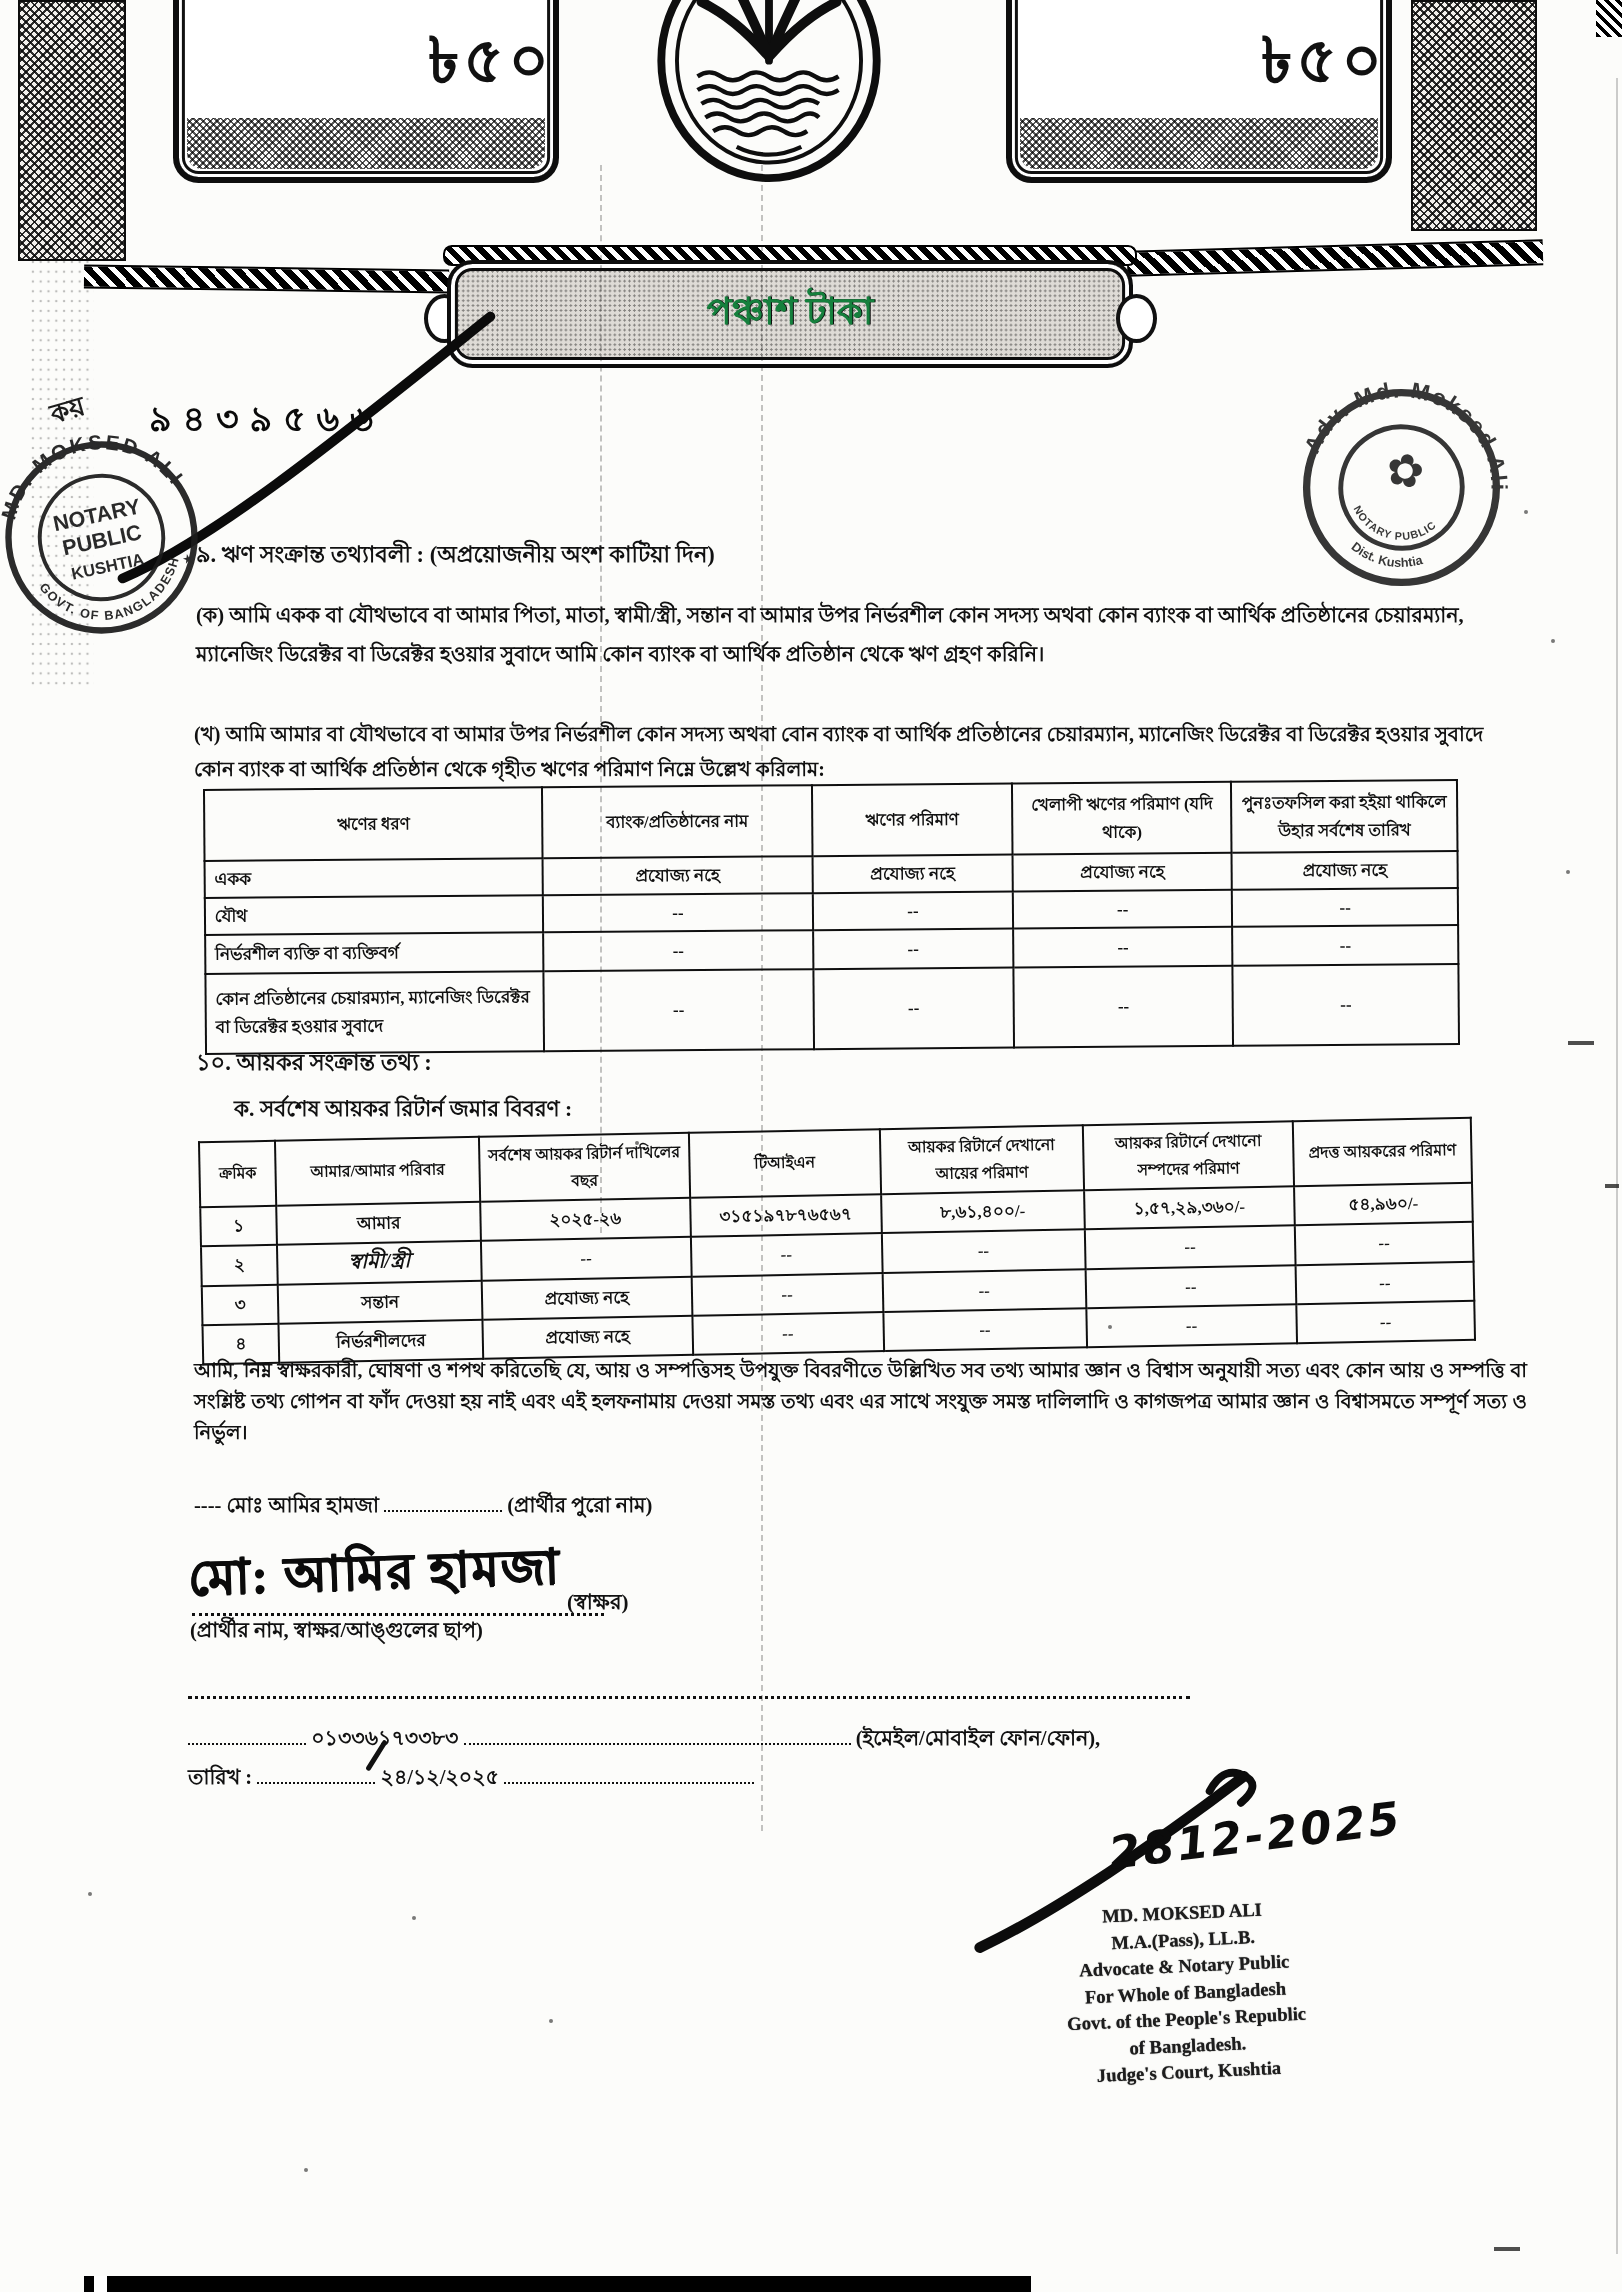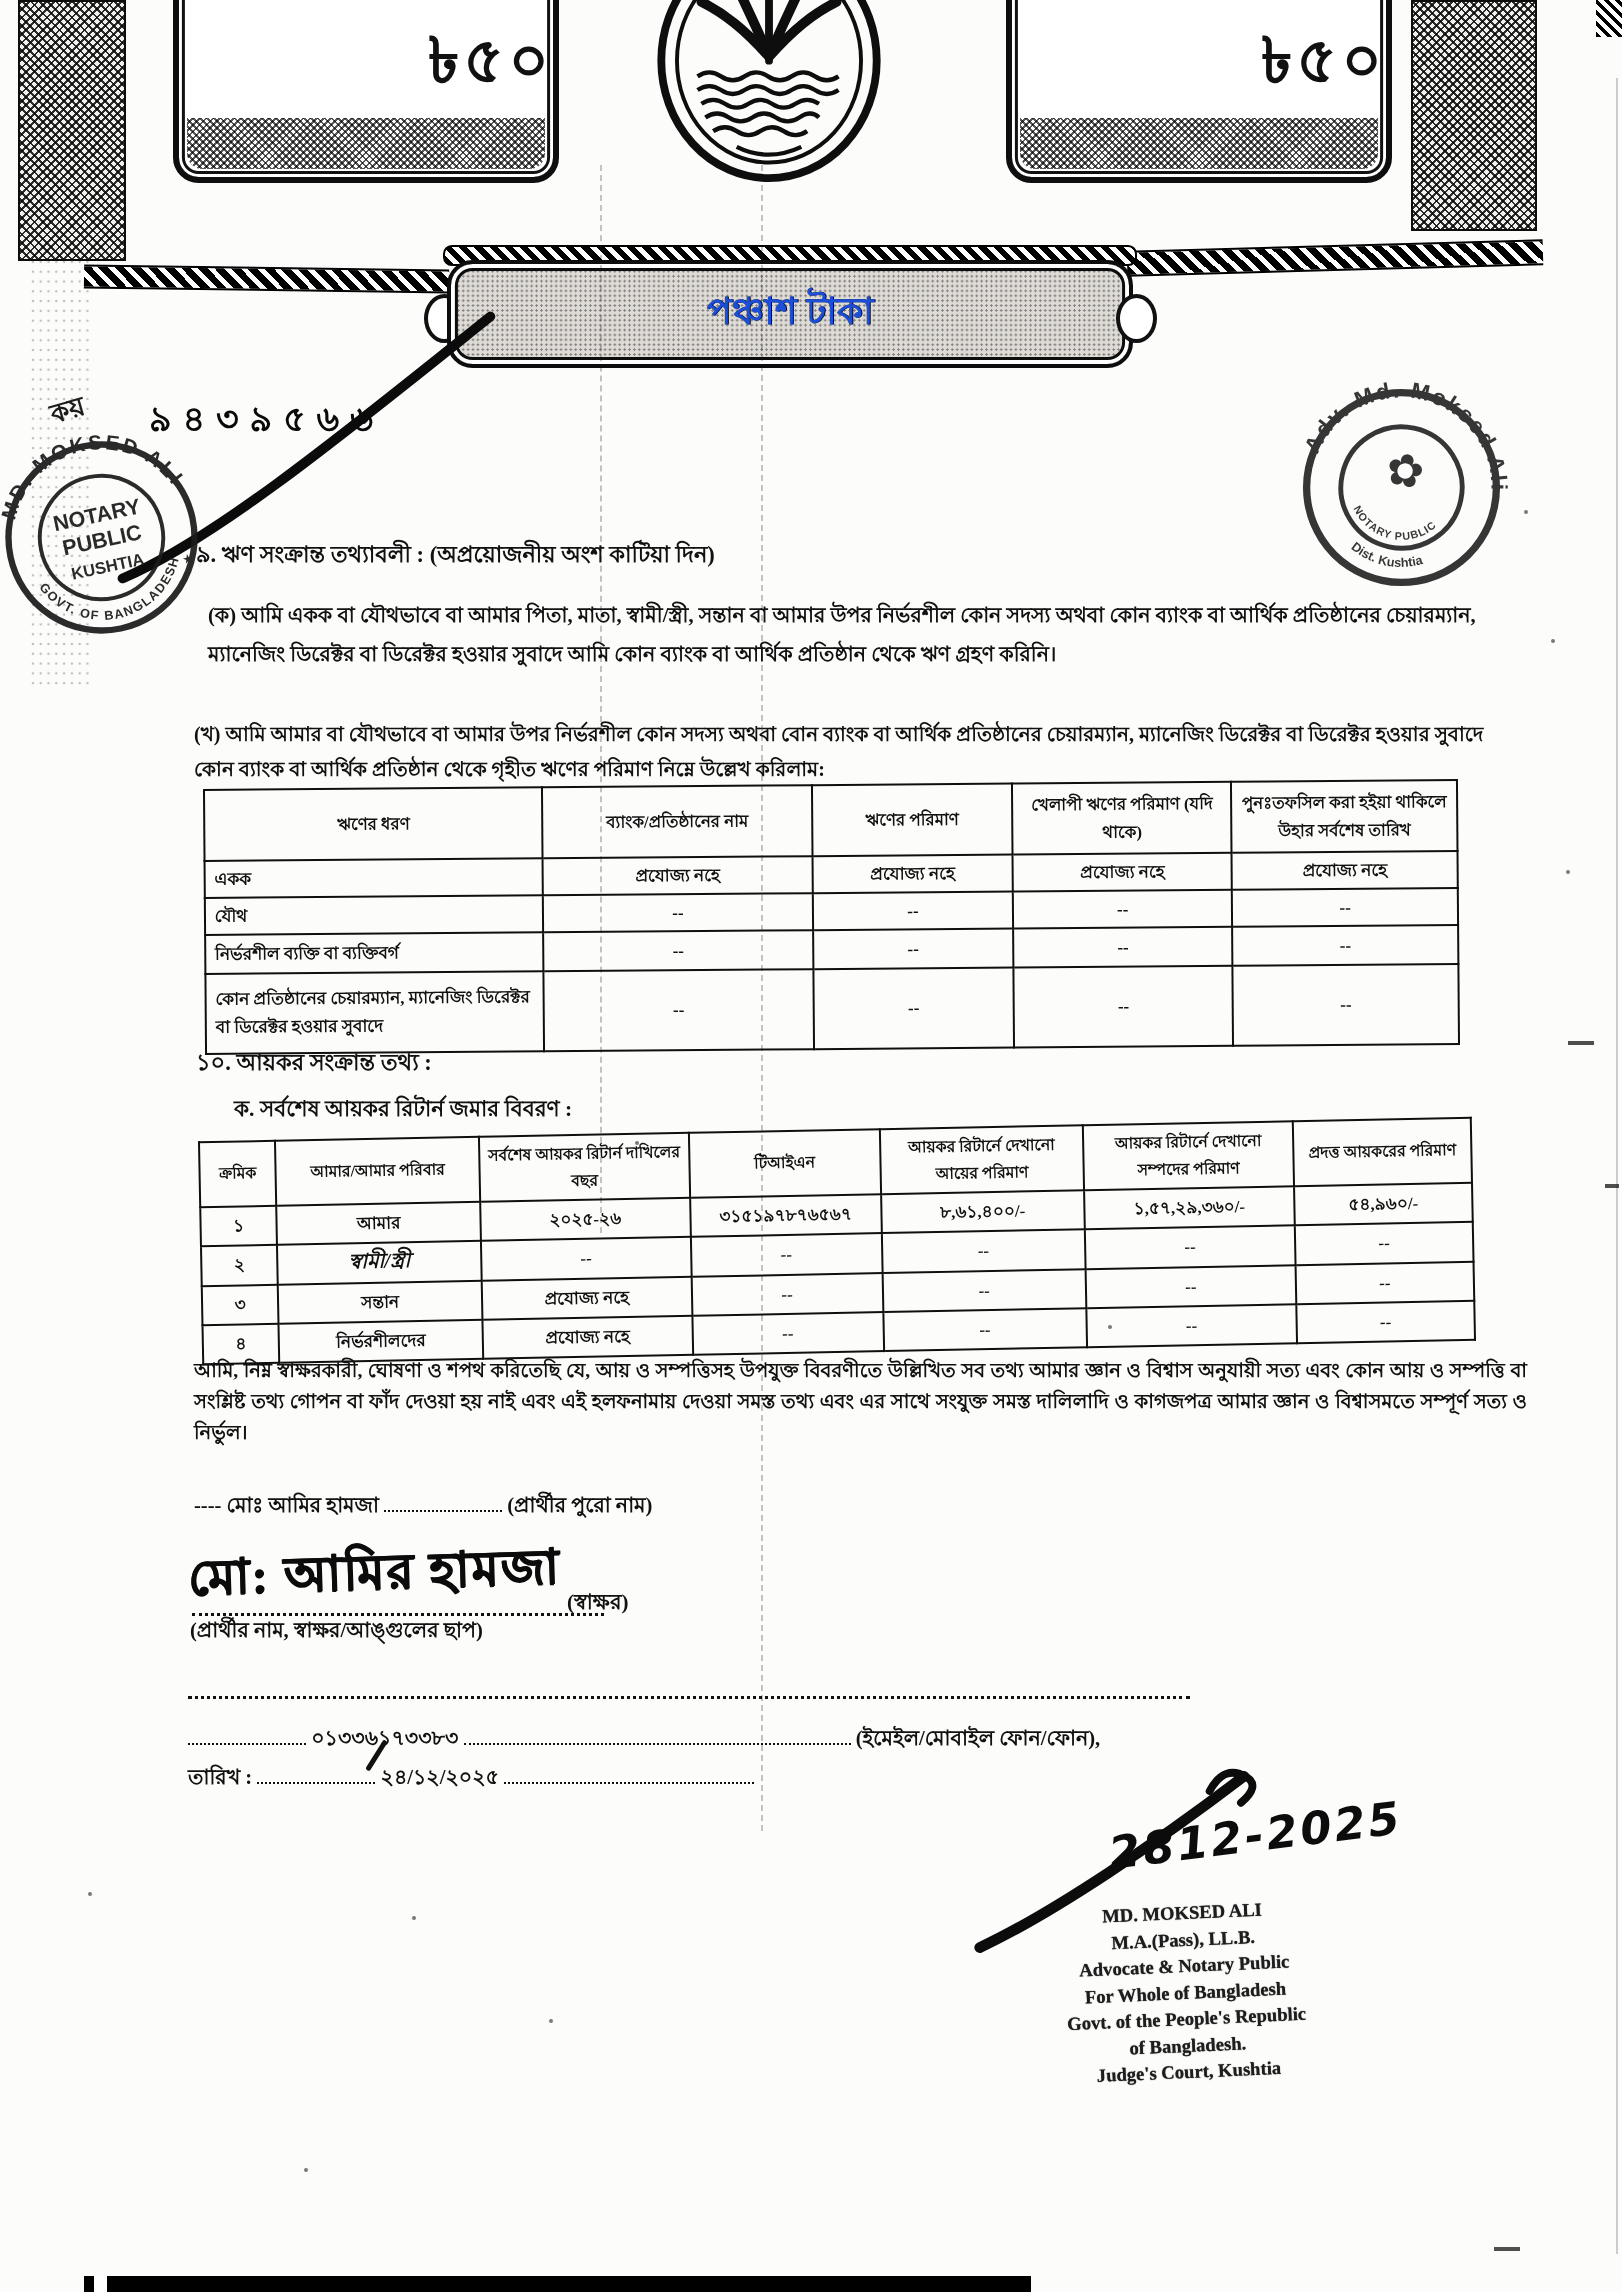--- a/index.html
+++ b/index.html
@@ -38,40 +38,40 @@
   .banner{position:absolute;left:447px;top:247px;width:686px;height:125px;}
   .banner .crown{position:absolute;left:-3.9px;right:-3.9px;top:-2px;height:16.7px;border:2px solid #000;
     border-radius:8.8px;background:repeating-linear-gradient(45deg,#000 0 5.9px,#fff 5.9px 10.8px);}
   .banner .pill{position:absolute;left:0;right:0;top:12.7px;bottom:3.9px;border:4.9px solid #0d0d0d;border-radius:25.5px;
     box-shadow:inset 0 0 0 3.9px #fff,inset 0 0 0 6.9px #0d0d0d;
     background:radial-gradient(rgba(0,0,0,.4) 1px,transparent 1.3px) 0 0/4.9px 4.9px #dedbd6;}
   .banner::before,.banner::after{content:'';position:absolute;top:47px;width:33px;height:41px;
     border:4.9px solid #111;border-radius:50%;background:#fff;}
   .banner::before{left:-23.5px;} .banner::after{right:-23.5px;}
   .banner .label{position:absolute;left:0;right:0;top:12.7px;bottom:3.9px;display:flex;align-items:center;
-    justify-content:center;font-size:37px;font-weight:bold;color:#1d4ed8;text-shadow:1px 0 0 #0a0a0a;}
+    justify-content:center;font-size:37px;font-weight:bold;color:#15803d;text-shadow:1px 0 0 #0a0a0a;}
 
   .corner-frag{position:absolute;left:1596px;top:0;width:26.5px;height:37px;
     background:repeating-linear-gradient(45deg,#000 0 3.9px,#fff 3.9px 7.8px);}
 
   
   .overstamp{position:absolute;left:51px;top:390px;font-size:26.5px;font-weight:bold;color:#1c1c1c;
     transform:rotate(-16deg);font-family:"DejaVu Sans",sans-serif;}
   .serial{position:absolute;left:149px;top:392px;font-size:35px;font-weight:bold;letter-spacing:10.8px;
     font-family:"DejaVu Sans",sans-serif;color:#0a0a0a;}
   .tick{position:absolute;left:98px;top:289px;width:412px;height:314px;}
   .seal{position:absolute;}
   .seal-left{left:-15.7px;top:420px;width:235px;height:235px;transform:rotate(-12deg);opacity:.93;}
   .seal-right{left:1290px;top:376px;width:223px;height:223px;transform:rotate(12deg);opacity:.88;}
   .seal text{font-family:"Liberation Sans","DejaVu Sans",sans-serif;fill:#1b1b1b;}
 
   
   .btext{position:absolute;font-weight:700;}
   .h9{left:196px;top:537px;font-size:22.5px;font-weight:700;}
-  .p-ka{left:196px;top:596px;width:1294px;font-size:20.6px;line-height:39px;margin-left:12px;}
+  .p-ka{left:196px;top:596px;width:1294px;font-size:20.6px;line-height:39px;}
   .or{left:0;top:684px;width:1524px;text-align:center;font-size:20.6px;}
   .p-kha{left:194px;top:717px;width:1304px;font-size:20px;line-height:35px;}
   .h10{left:196px;top:1045px;font-size:22.5px;font-weight:800;}
   .h10k{left:194px;top:1092px;font-size:21.6px;font-weight:800;margin-left:40px;}
   .decl{left:194px;top:1355px;width:1333px;font-size:19.6px;line-height:31px;text-align:justify;}
 
   
   table.doc-table{position:absolute;border-collapse:collapse;table-layout:fixed;}
   .doc-table th,.doc-table td{border:2.9px solid #0f0f0f;padding:2px 5.9px;text-align:center;
      vertical-align:middle;overflow:hidden;}

